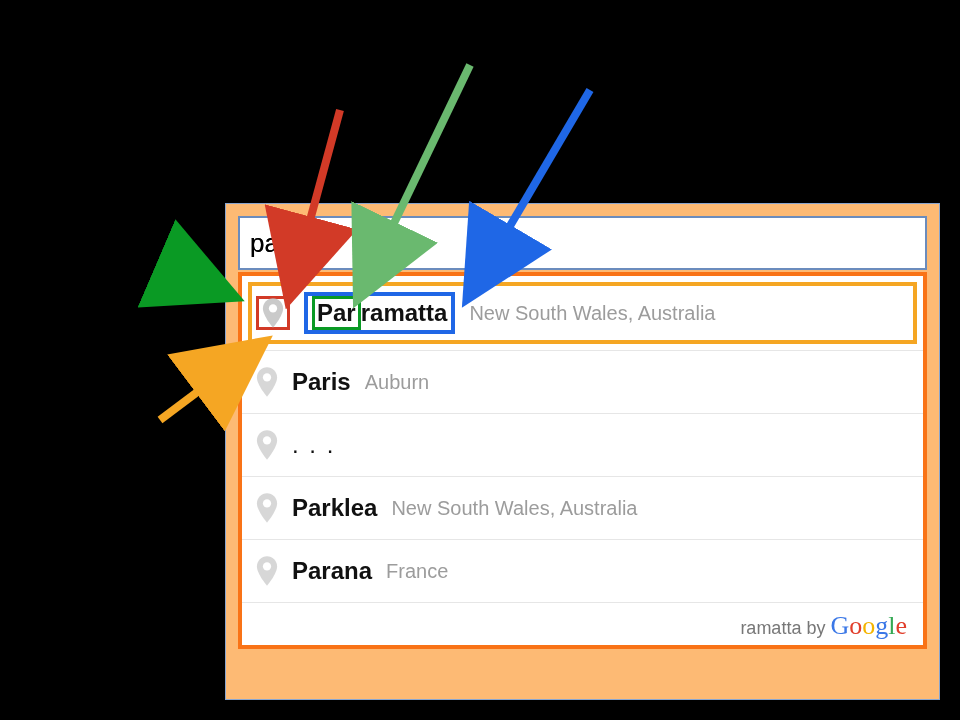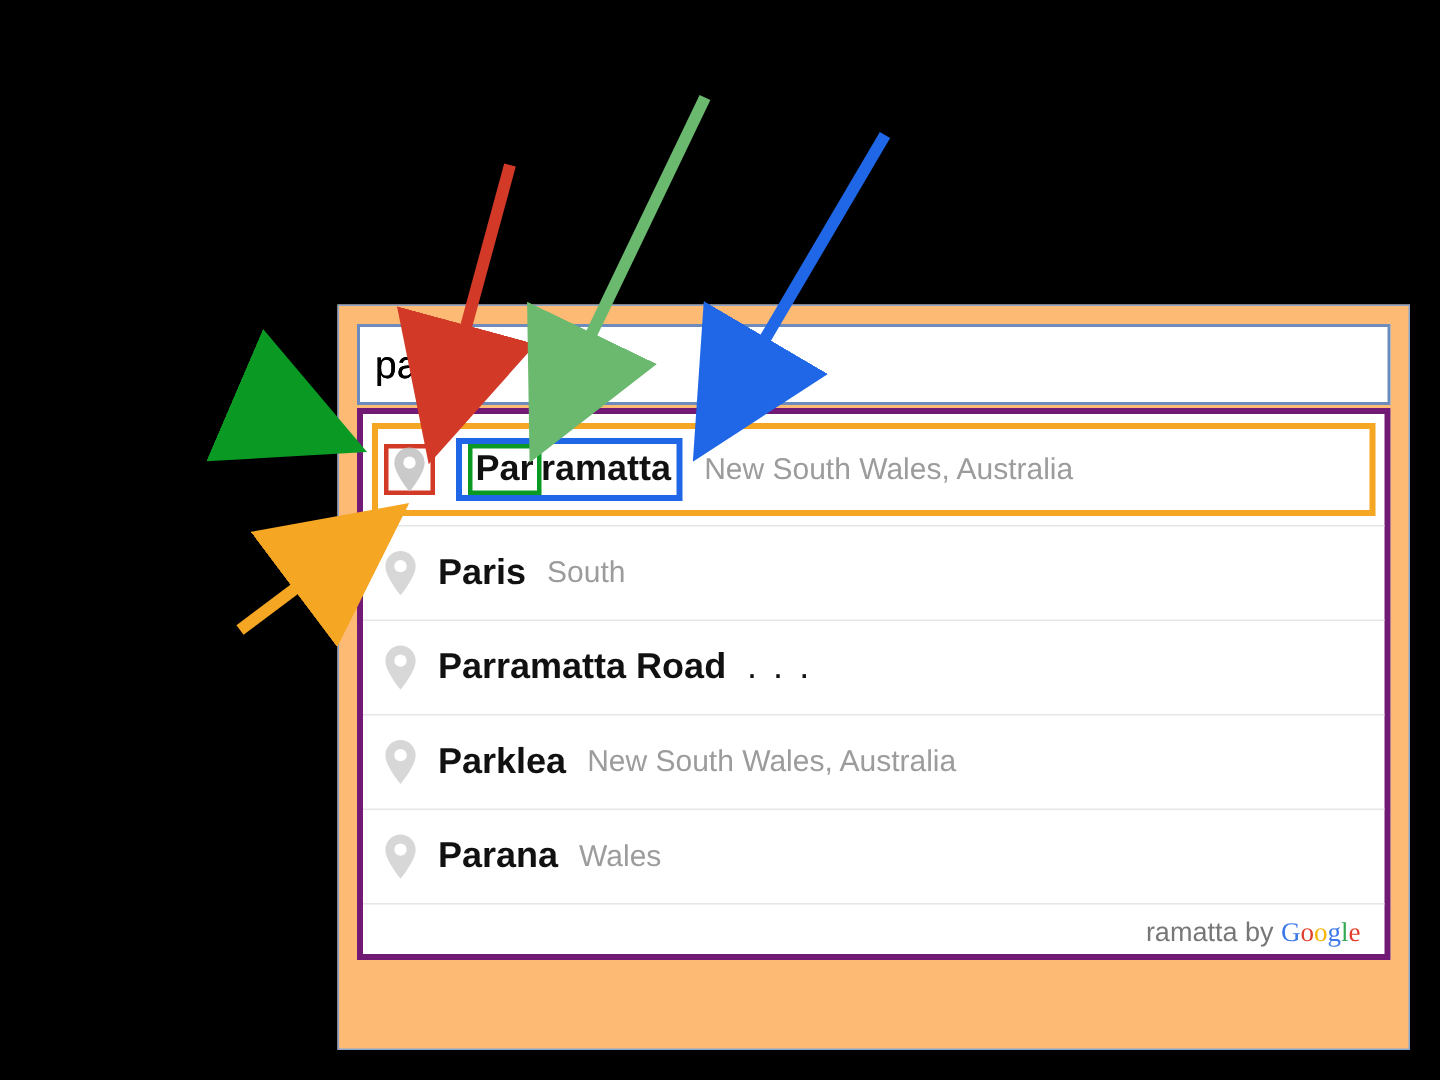--- a/index.html
+++ b/index.html
@@ -22,21 +22,21 @@
     padding: 6px 10px;
     font-family: inherit;
     color: #000;
     outline: none;
   }
   .dropdown {
     position: relative;
     margin-top: 2px;
     width: 100%;
     background: #fff;
-    border: 4px solid #701a75;
+    border: 4px solid #f97316;
   }
   .item {
     position: relative;
     display: flex;
     align-items: center;
     gap: 14px;
     padding: 16px 18px 16px 14px;
     border-bottom: 1px solid #e6e6e6;
     font-size: 24px;
     color: #000;
@@ -79,21 +79,21 @@
     border: 3px solid #0a9a24;
     padding: 0 2px;
     display: inline-block;
   }
   .footer {
     text-align: right;
     font-size: 18px;
     color: #777;
     padding: 8px 16px 4px;
   }
-  .glogo { font-size: 18px; font-family: Georgia, 'Times New Roman', serif; font-weight: 400; }
+  .glogo { font-size: 26px; font-family: Georgia, 'Times New Roman', serif; font-weight: 400; }
   .glogo .b { color: #3b78e7; }
   .glogo .r { color: #e13e2b; }
   .glogo .y { color: #f4b400; }
   .glogo .g { color: #34a853; }
   .caret {
     display: inline-block;
     width: 1px; height: 26px;
     background: #000;
     vertical-align: middle;
     margin-left: 1px;
@@ -134,31 +134,30 @@
       </div>
 
       <div class="item">
         <span class="pin">
           <svg viewBox="0 0 24 32">
               <path fill="#bdbdbd" d="M12 0C6 0 1 5 1 11c0 8 11 21 11 21s11-13 11-21C23 5 18 0 12 0z"></path>
               <circle cx="12" cy="11" r="4.5" fill="#fff"></circle>
             </svg>
         </span>
         <span class="main"><b><span>Par</span><span>is</span></b></span>
-        <span class="secondary">South</span>
-      </div>
-
-      <div class="item">
-        <span class="pin">
-          <svg viewBox="0 0 24 32">
-              <path fill="#bdbdbd" d="M12 0C6 0 1 5 1 11c0 8 11 21 11 21s11-13 11-21C23 5 18 0 12 0z"></path>
-              <circle cx="12" cy="11" r="4.5" fill="#fff"></circle>
-            </svg>
-        </span>
-        <span class="main"><b><span>Par</span><span>ramatta Road</span></b></span>
+        <span class="secondary">Auburn</span>
+      </div>
+
+      <div class="item">
+        <span class="pin">
+          <svg viewBox="0 0 24 32">
+              <path fill="#bdbdbd" d="M12 0C6 0 1 5 1 11c0 8 11 21 11 21s11-13 11-21C23 5 18 0 12 0z"></path>
+              <circle cx="12" cy="11" r="4.5" fill="#fff"></circle>
+            </svg>
+        </span>
         <span class="ellipsis">. . .</span>
       </div>
 
       <div class="item">
         <span class="pin">
           <svg viewBox="0 0 24 32">
               <path fill="#bdbdbd" d="M12 0C6 0 1 5 1 11c0 8 11 21 11 21s11-13 11-21C23 5 18 0 12 0z"></path>
               <circle cx="12" cy="11" r="4.5" fill="#fff"></circle>
             </svg>
         </span>
@@ -167,21 +166,21 @@
       </div>
 
       <div class="item">
         <span class="pin">
           <svg viewBox="0 0 24 32">
               <path fill="#bdbdbd" d="M12 0C6 0 1 5 1 11c0 8 11 21 11 21s11-13 11-21C23 5 18 0 12 0z"></path>
               <circle cx="12" cy="11" r="4.5" fill="#fff"></circle>
             </svg>
         </span>
         <span class="main"><b><span>Par</span><span>ana</span></b></span>
-        <span class="secondary">Wales</span>
+        <span class="secondary">France</span>
       </div>
 
       <div class="footer">
         <span>ramatta by</span>
         <span class="glogo">
           <span class="b">G</span><span class="r">o</span><span class="y">o</span><span class="b">g</span><span class="g">l</span><span class="r">e</span>
         </span>
       </div>
     </div>
   </div>

